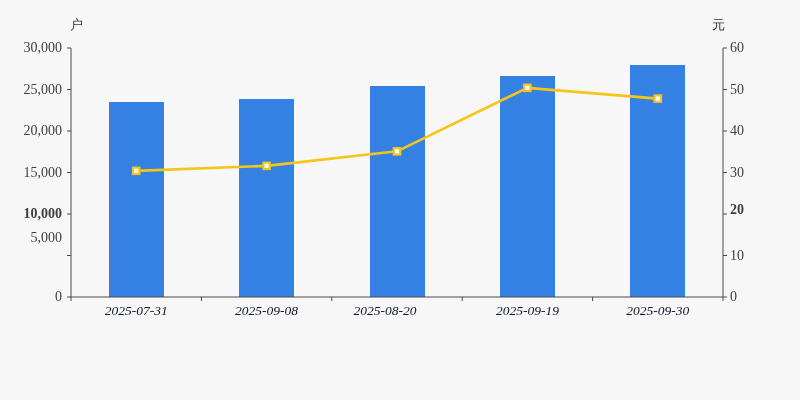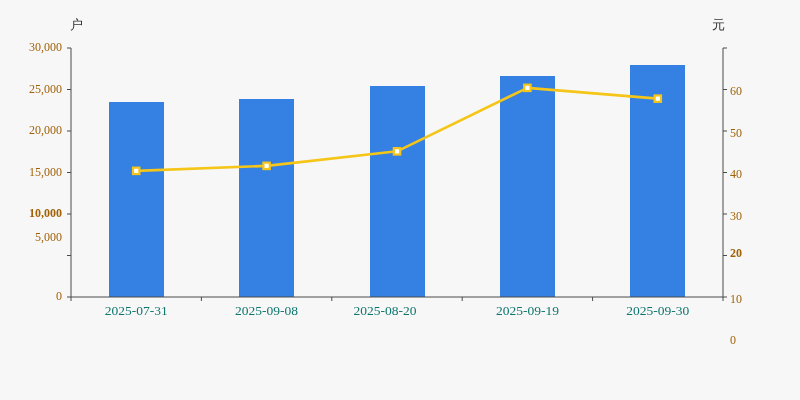--- a/index.html
+++ b/index.html
@@ -15,47 +15,48 @@
     position:absolute;
     font-family:"DejaVu Sans", sans-serif;
     font-size:13px;
     color:#333333;
     white-space:nowrap;
   }
   #unit-left{left:70px;top:16px;}
   #unit-right{left:712px;top:16px;}
   .tick-label{
     position:absolute;
-    font-size:12px;
-    color:#a16207;
+    font-size:14px;
+    color:#404040;
     white-space:nowrap;
     line-height:1;
   }
   .tick-left{right:0;text-align:right;}
-  .tick-right{left:0;text-align:left;margin-top:44px;}
+  .tick-right{left:0;text-align:left;}
   #left-ticks{position:absolute;left:0px;top:0;width:62px;height:400px;}
   #right-ticks{position:absolute;left:730px;top:0;width:66px;height:400px;}
   #plot{
     position:absolute;
     left:71px;top:48px;
     width:652px;height:249px;
   }
   .bar{
     position:absolute;
     bottom:0;
     background:#3580e3;
   }
   .xlabel{
     position:absolute;
     top:303px;
     font-size:13.5px;
-    color:#0f766e;
+    color:#0f172a;
     text-align:right;
     white-space:nowrap;
     transform:translateX(-50%);
+    font-style:italic;
   }
   svg.overlay{position:absolute;left:0;top:0;width:800px;height:400px;pointer-events:none;}
 </style>
 </head>
 <body>
 
 <div id="chart-root">
 
   <div class="axis-unit" id="unit-left">户</div>
   <div class="axis-unit" id="unit-right">元</div>

